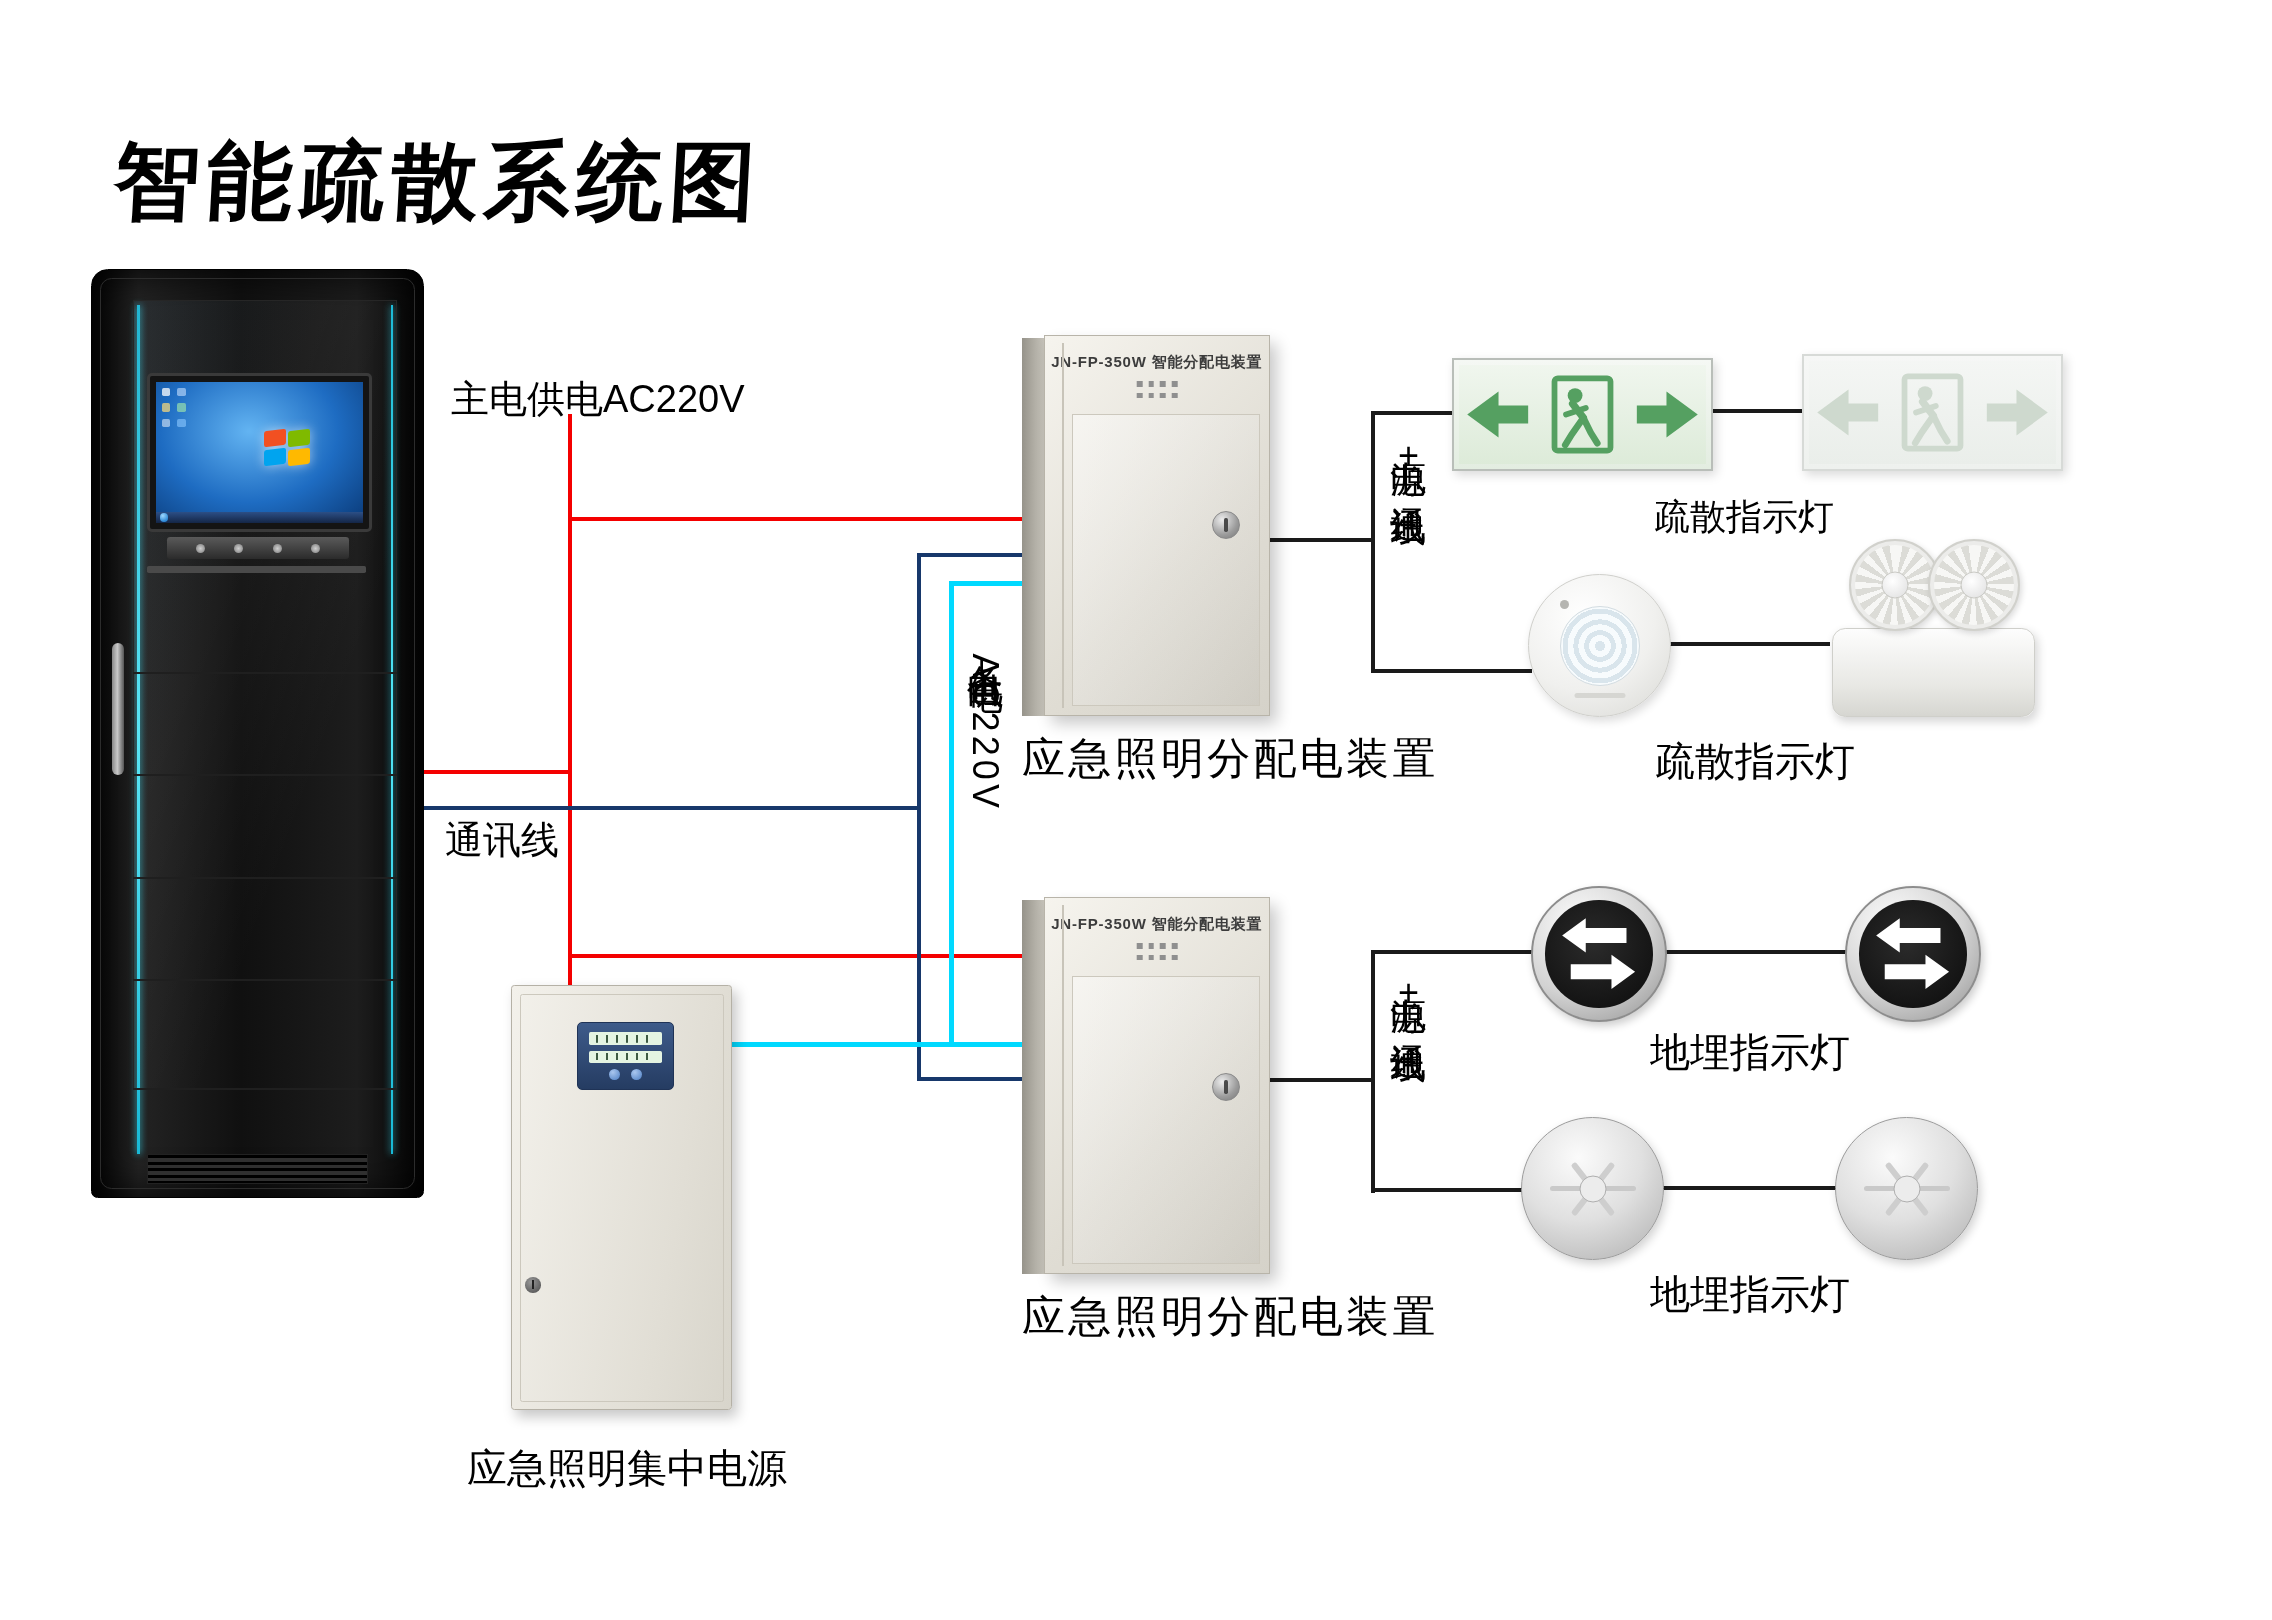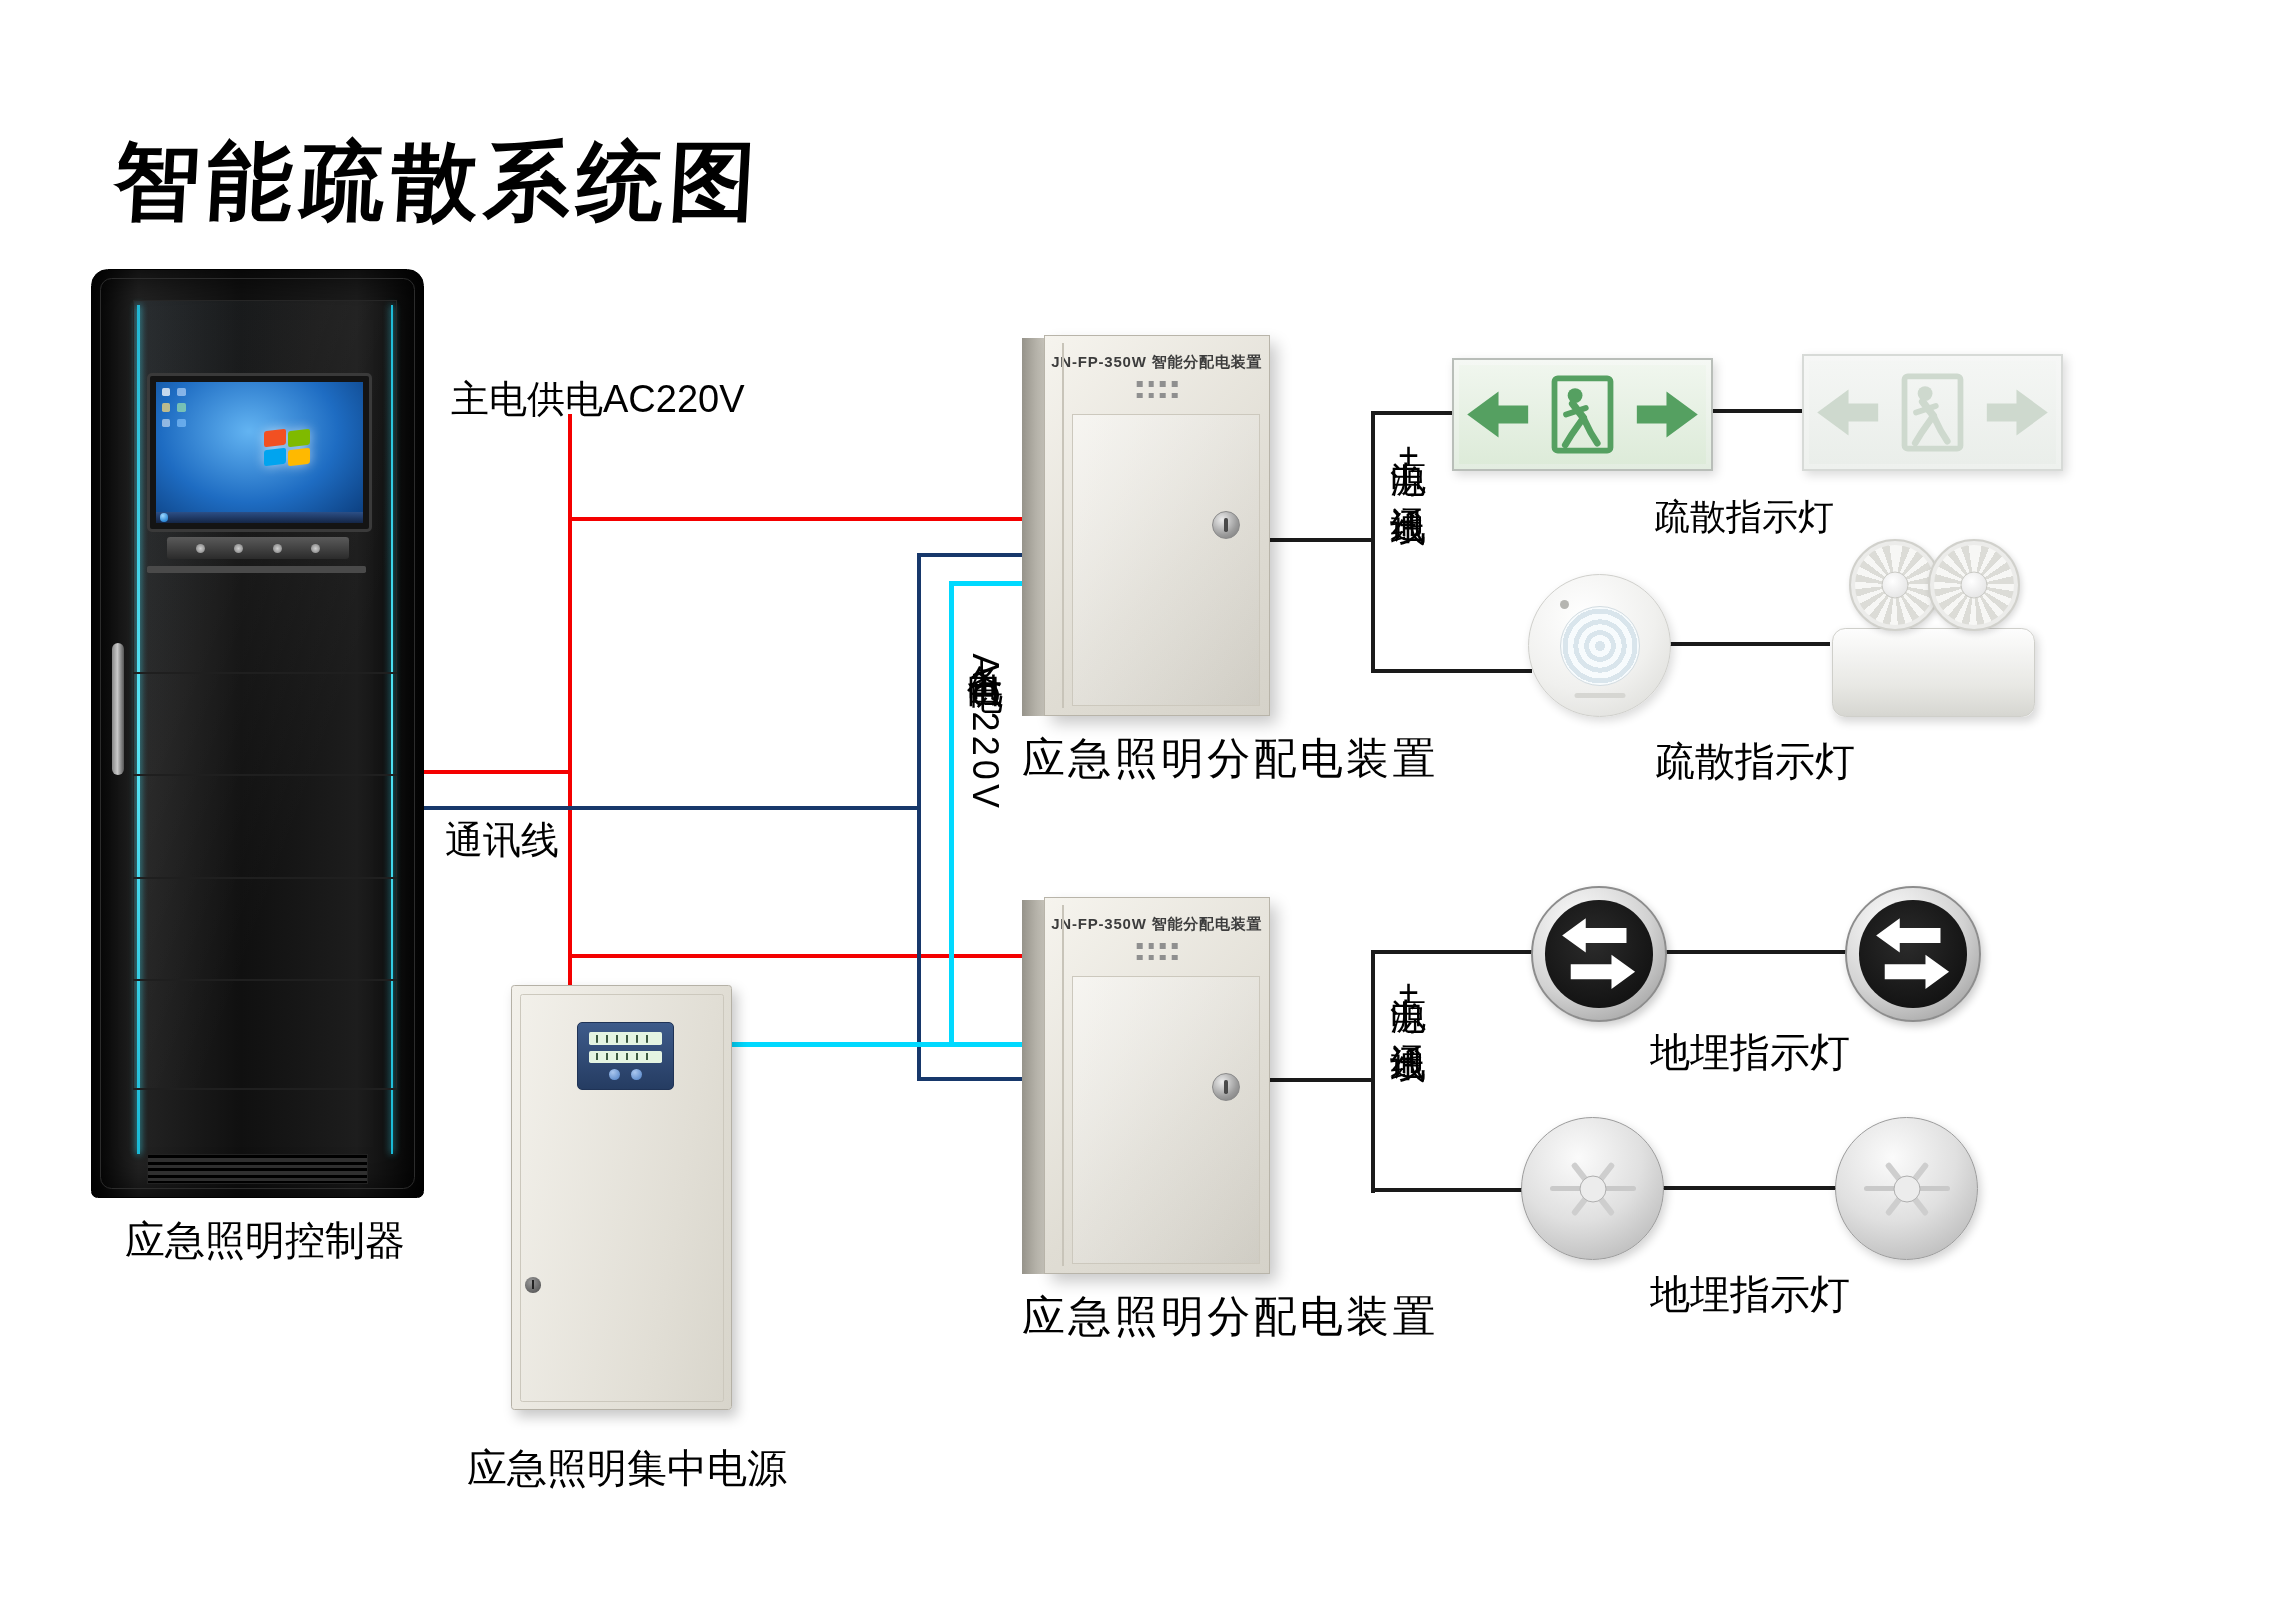--- a/index.html
+++ b/index.html
@@ -211,21 +211,20 @@
     <div class="ctrl-panel">
       <i></i>
       <i></i>
       <i></i>
       <i></i>
     </div>
     <div class="ctrl-strip"></div>
     <div class="handle"></div>
     <div class="vent"></div>
   </div>
-  <div class="lbl center" style="left:265px;top:1213px;font-size:40px;">应急照明控制器</div>
 
   <div class="powerbox">
     <div class="pb-panel">
       <div class="pb-read"></div>
       <div class="pb-read"></div>
       <div class="pb-btns">
         <i></i>
         <i></i>
       </div>
     </div>

